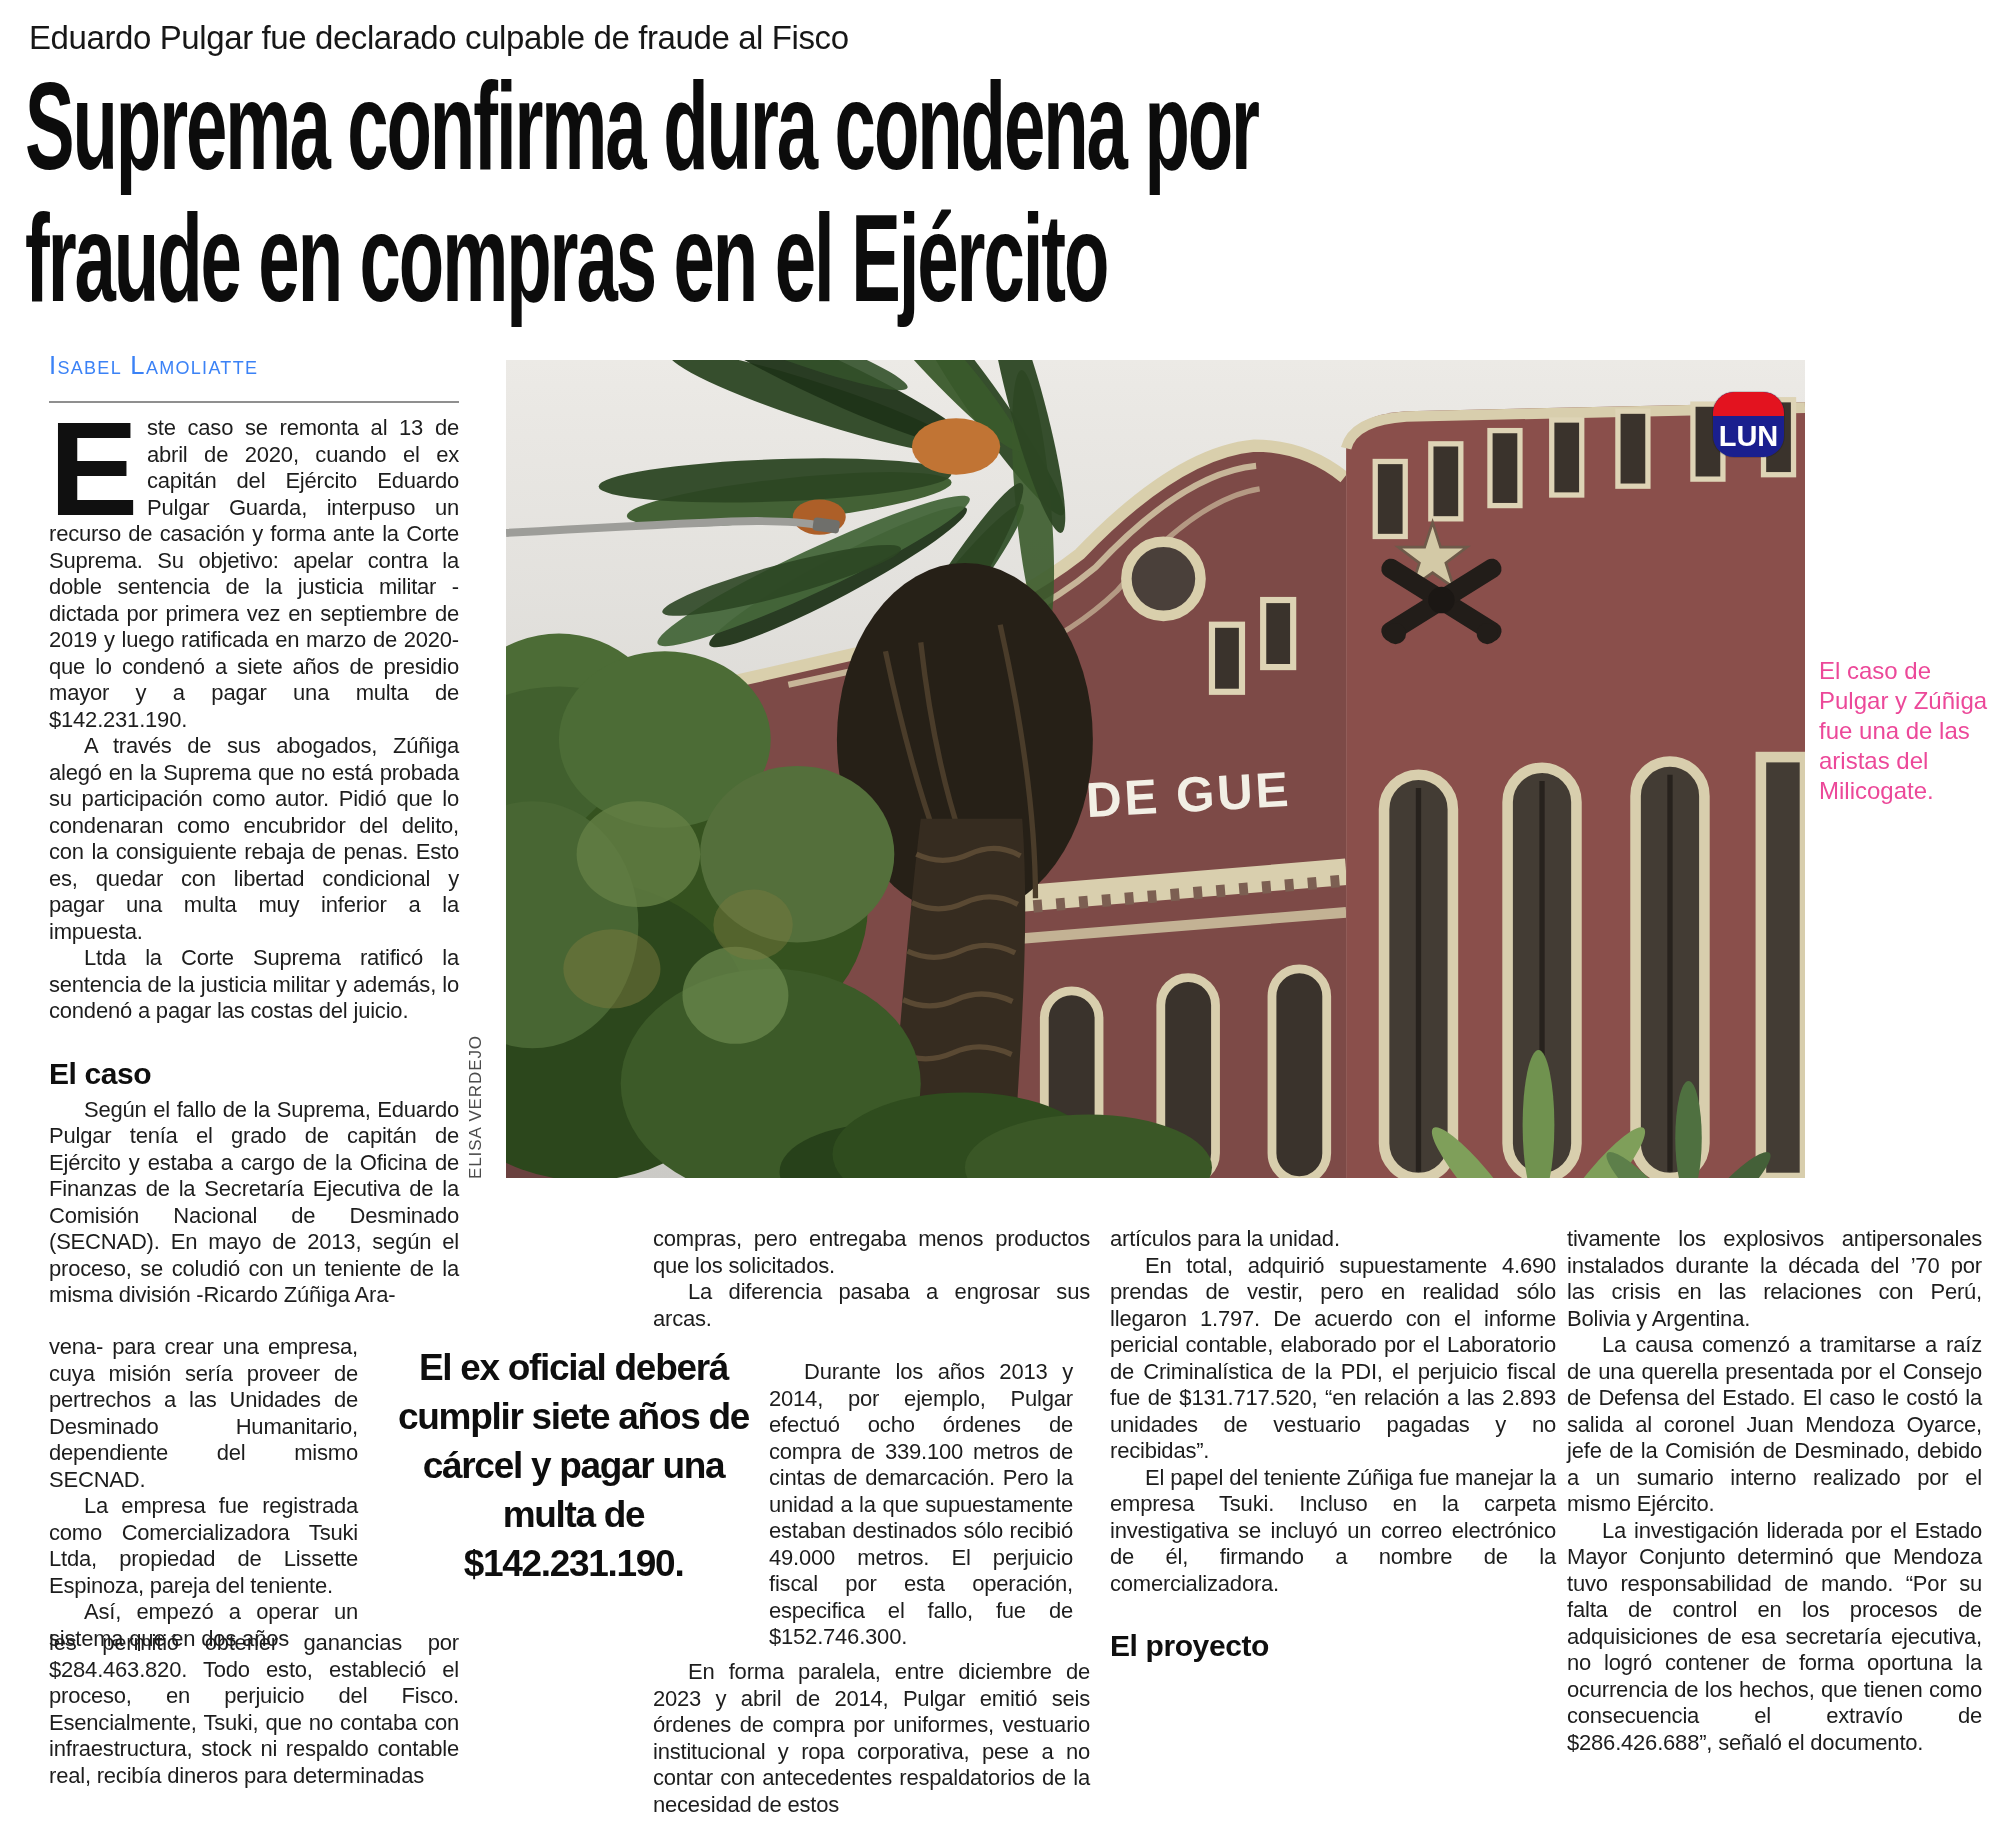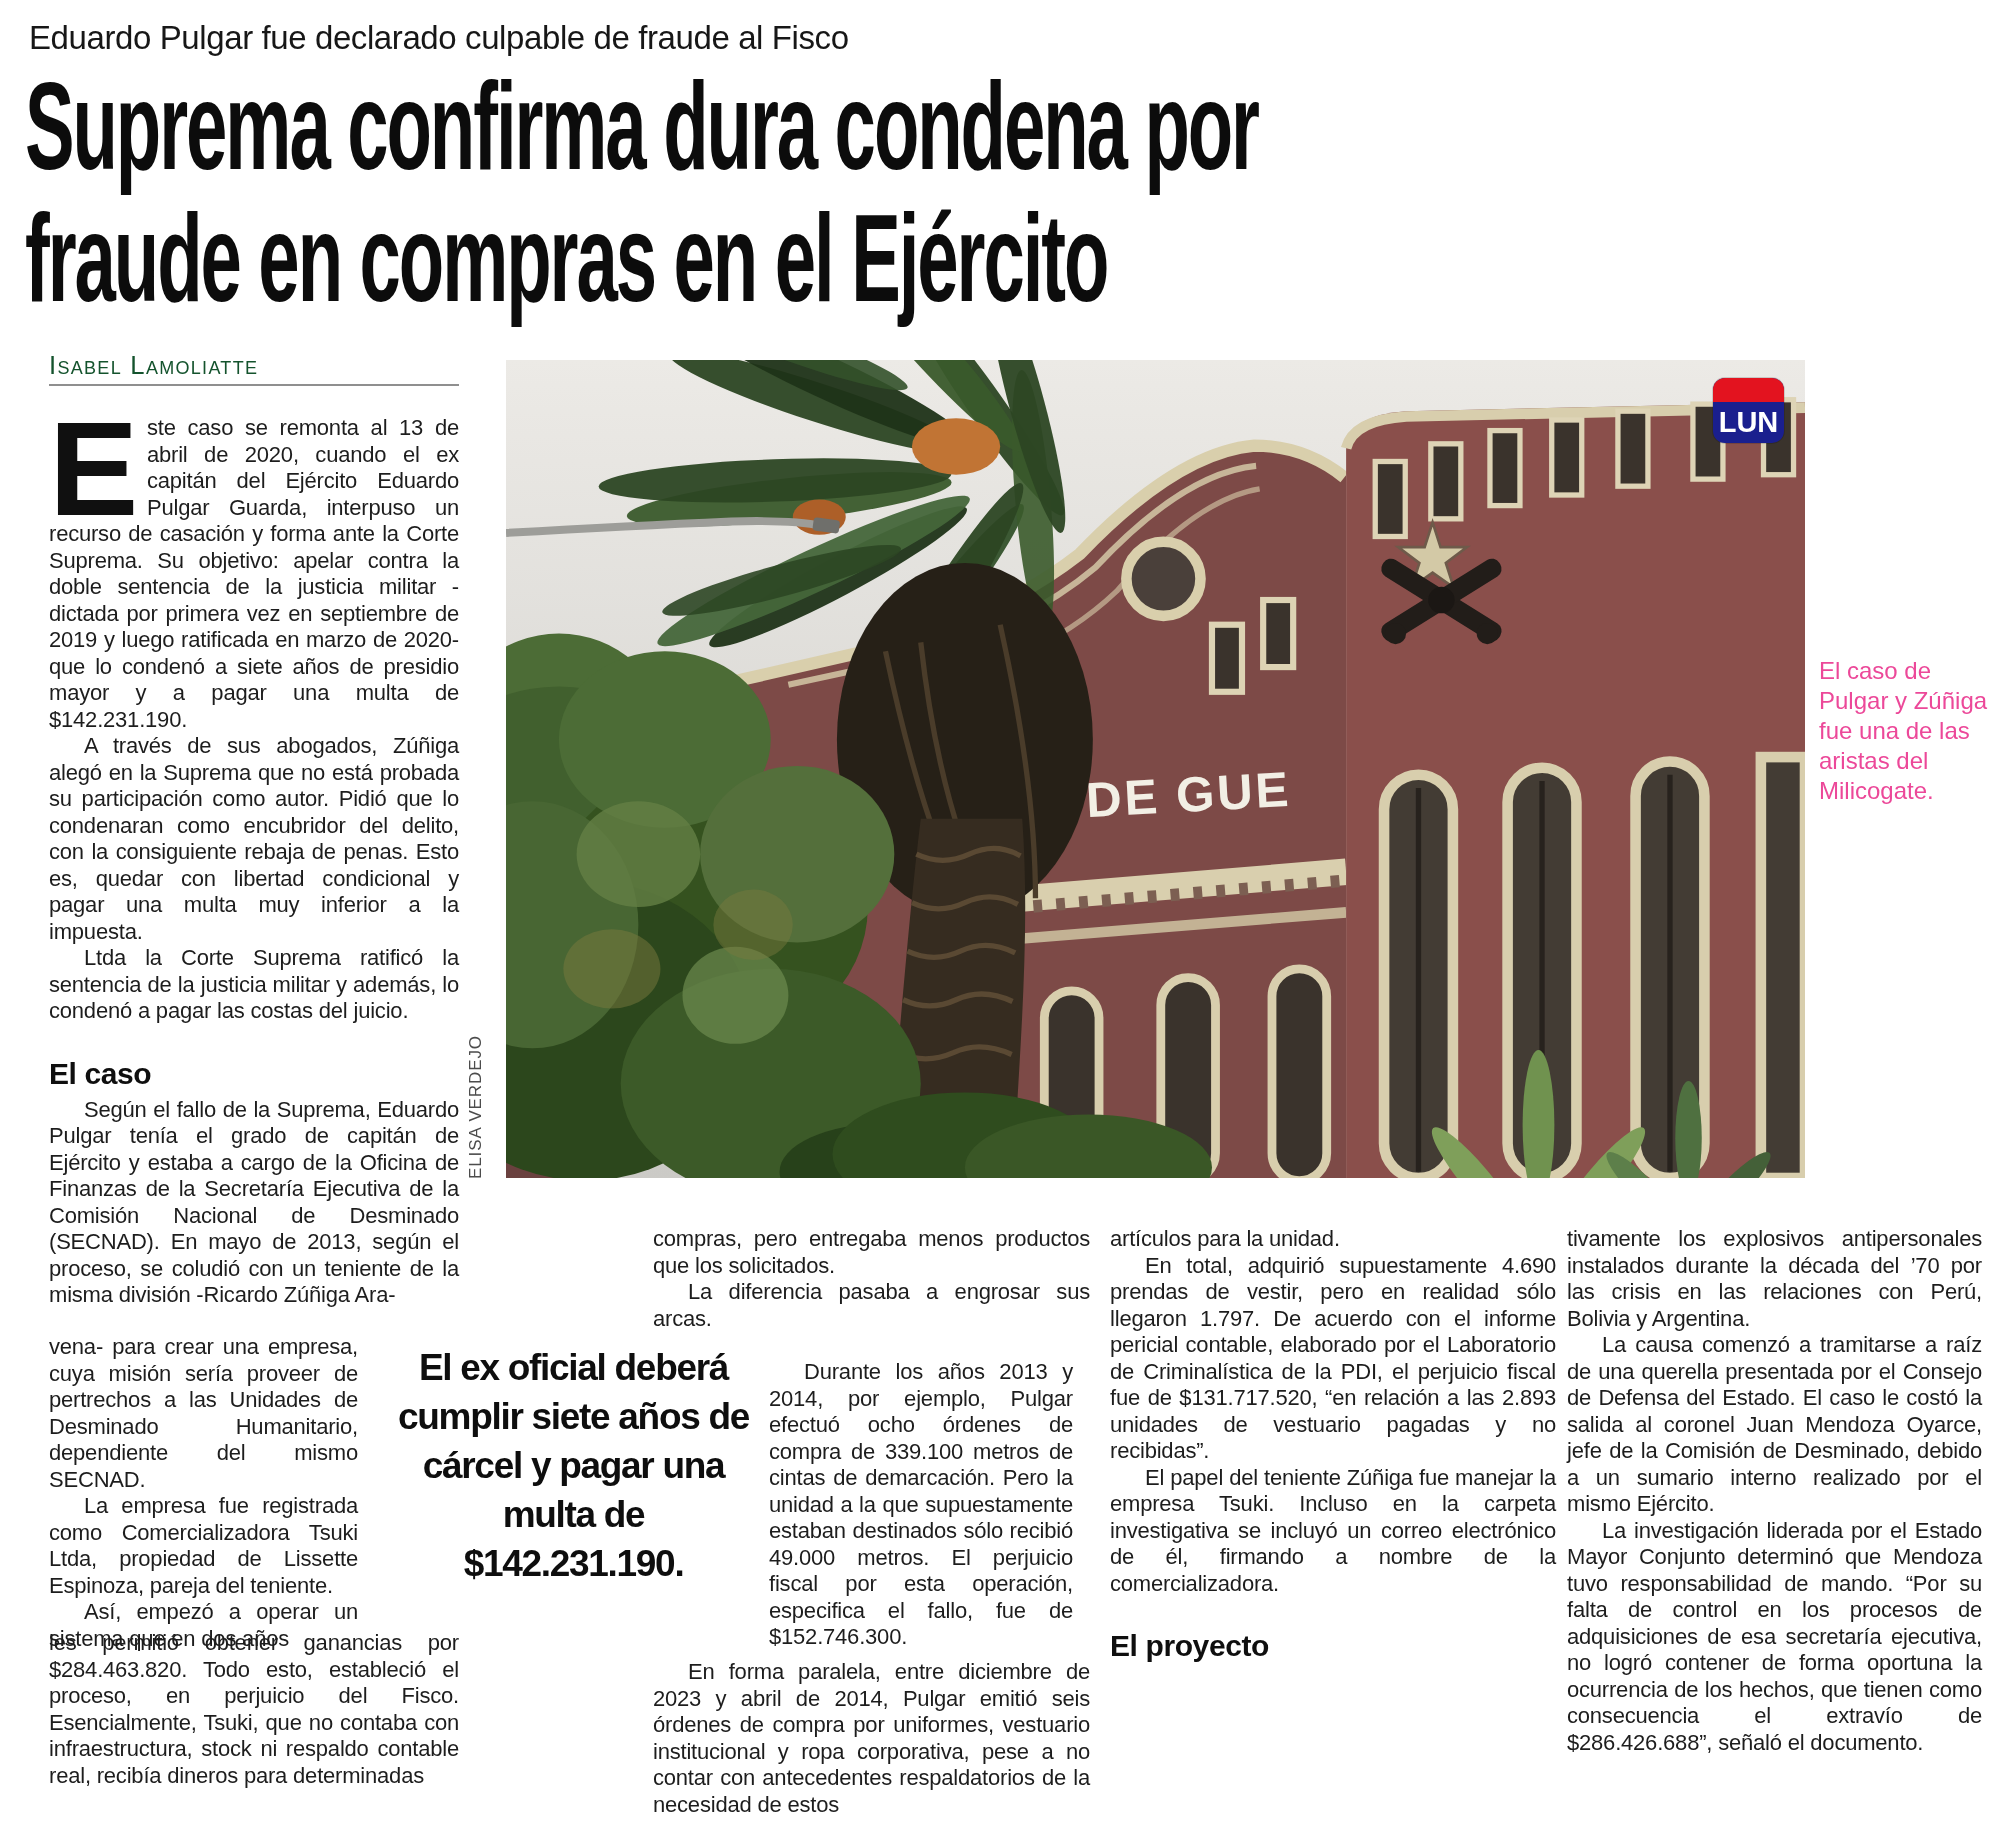--- a/index.html
+++ b/index.html
@@ -6,34 +6,34 @@
   .page{position:relative;width:2011px;height:1831px;background:#fff;overflow:hidden;
         font-family:"Liberation Sans",sans-serif;color:#1d1d1d;}
   .abs{position:absolute;}
   .kicker{left:29px;top:19.4px;font-size:33px;letter-spacing:-0.4px;color:#171717;white-space:nowrap;}
   .headline{left:25px;top:60px;}
   .hl-line{height:132px;}
   .hl-scale{display:inline-block;white-space:nowrap;font-weight:bold;font-size:124px;
             letter-spacing:-3.5px;line-height:132px;color:#0c0c0c;
             transform:scaleX(0.60);transform-origin:0 50%;}
   .byline{left:49px;top:351px;width:410px;font-variant:small-caps;font-size:25.6px;
-          letter-spacing:1.3px;color:#14532d;border-bottom:2.6px solid #8f8f8f;padding-bottom:4px;}
+          letter-spacing:1.3px;color:#3b82f6;border-bottom:2.6px solid #8f8f8f;padding-bottom:21px;}
   .body-text{font-size:22px;line-height:26.5px;letter-spacing:-0.2px;color:#1d1d1d;text-align:justify;}
   .para{margin:0;text-indent:35px;}
   .noindent{text-indent:0;}
   .dropcap{float:left;font-weight:bold;font-size:134px;line-height:99px;color:#101010;
            margin:3.5px 8.8px 0 0;}
   .subhead{font-weight:bold;font-size:30px;line-height:32px;margin:33px 0 7px 0;
            letter-spacing:-0.4px;color:#0f0f0f;text-indent:0;}
   .pullquote{left:397px;top:1343px;width:353px;font-weight:bold;font-size:37px;line-height:49px;
              letter-spacing:-1.3px;text-align:center;color:#0e0e0e;}
   .photo-caption{left:1819px;top:656px;width:187px;font-size:24px;line-height:30px;color:#ec4899;}
   .photo-credit{left:466px;top:1179px;transform:rotate(-90deg);transform-origin:0 0;
                 white-space:nowrap;font-size:17px;letter-spacing:0.9px;color:#4c4c4c;}
-  .lun-logo{left:1713px;top:378px;width:71px;height:65px;border-radius:12px;background:#1a1f8e;
+  .lun-logo{left:1713px;top:392px;width:71px;height:65px;border-radius:21px;background:#1a1f8e;
             overflow:hidden;box-shadow:0 0 0 0.9px rgba(0,0,0,.15);}
   .lun-red{position:absolute;left:0;top:0;right:0;height:24px;background:#e3131f;}
   .lun-text{position:absolute;left:0;right:0;top:24px;bottom:0;display:flex;align-items:center;
             justify-content:center;font-weight:bold;font-size:29px;color:#ffffff;}
   .photo-svg{left:506px;top:360px;width:1299px;height:818px;}
 </style>
 </head>
 <body>
 
 <div class="page">

